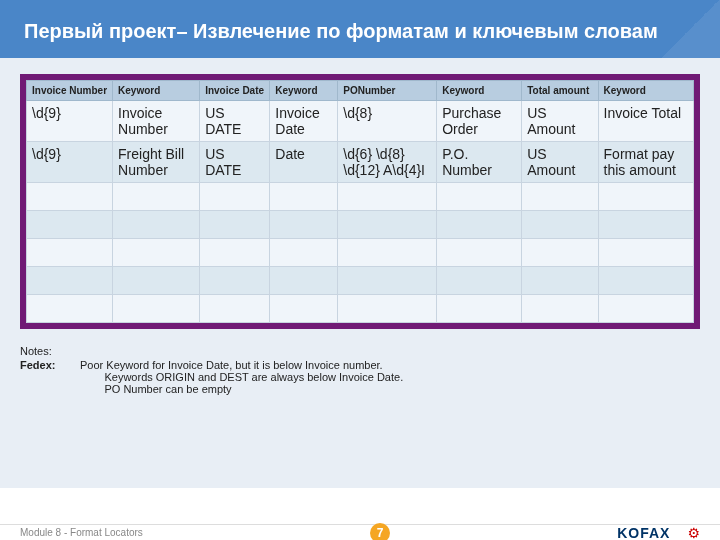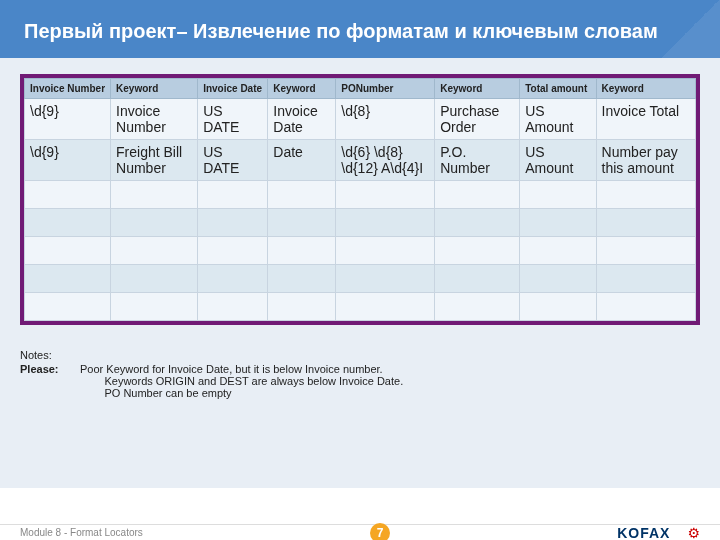--- a/index.html
+++ b/index.html
@@ -40,22 +40,22 @@
       background: #e8eef5;
       padding: 16px 20px;
       height: 430px;
       display: flex;
       flex-direction: column;
     }
 
     
     .table-wrapper {
       background: #fff;
-      border: 4px solid #701a75;
-      margin-bottom: 20px;
+      border: 6px solid #701a75;
+      margin-bottom: 12px;
     }
     table {
       width: 100%;
       border-collapse: collapse;
       font-size: 10px;
     }
     thead tr {
       background: #b8cde0;
     }
     thead th {
@@ -184,21 +184,21 @@
             <td>Invoice Total</td>
           </tr>
           <tr>
             <td>\d{9}</td>
             <td>Freight Bill Number</td>
             <td>US DATE</td>
             <td>Date</td>
             <td>\d{6} \d{8} \d{12} A\d{4}I</td>
             <td>P.O. Number</td>
             <td>US Amount</td>
-            <td>Number pay this amount</td>
+            <td>Format pay this amount</td>
           </tr>
           <tr>
             <td></td>
             <td></td>
             <td></td>
             <td></td>
             <td></td>
             <td></td>
             <td></td>
             <td></td>
@@ -243,21 +243,21 @@
             <td></td>
             <td></td>
           </tr>
         </tbody>
     </table>
   </div>
 
   <div class="notes">
     <div class="notes-title">Notes:</div>
     <div class="notes-content">
-      <span class="notes-label">Please:</span>
+      <span class="notes-label">Fedex:</span>
       <span class="notes-text" id="notes-lines">Poor Keyword for Invoice Date, but it is below Invoice number.<br>&nbsp;&nbsp;&nbsp;&nbsp;&nbsp;&nbsp;&nbsp;&nbsp;Keywords ORIGIN and DEST are always below Invoice Date.<br>&nbsp;&nbsp;&nbsp;&nbsp;&nbsp;&nbsp;&nbsp;&nbsp;PO Number can be empty<br></span>
     </div>
   </div>
 
 </div>
 
 <div class="footer">
   <span class="footer-module">Module 8 - Format Locators</span>
   <span class="footer-page">7</span>
   <div class="kofax-logo">

